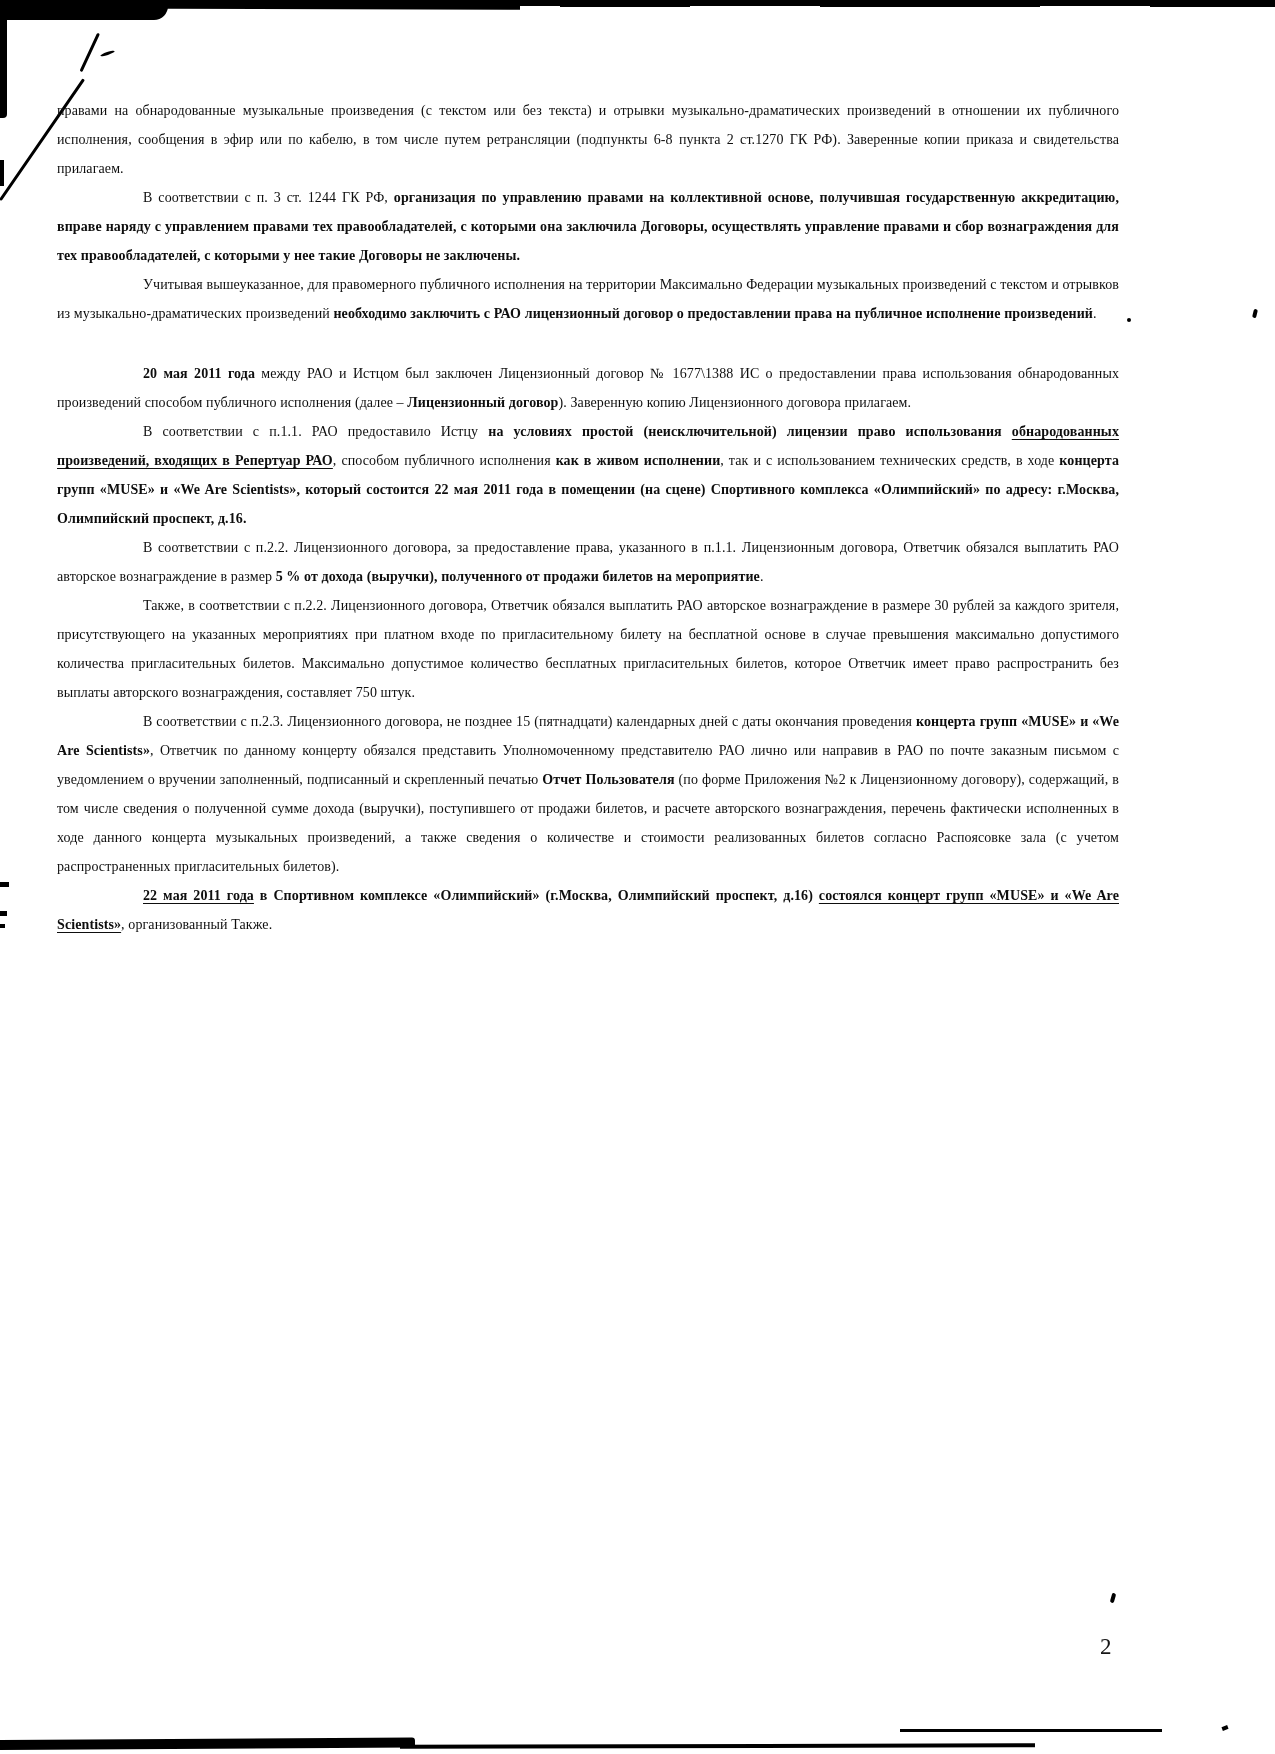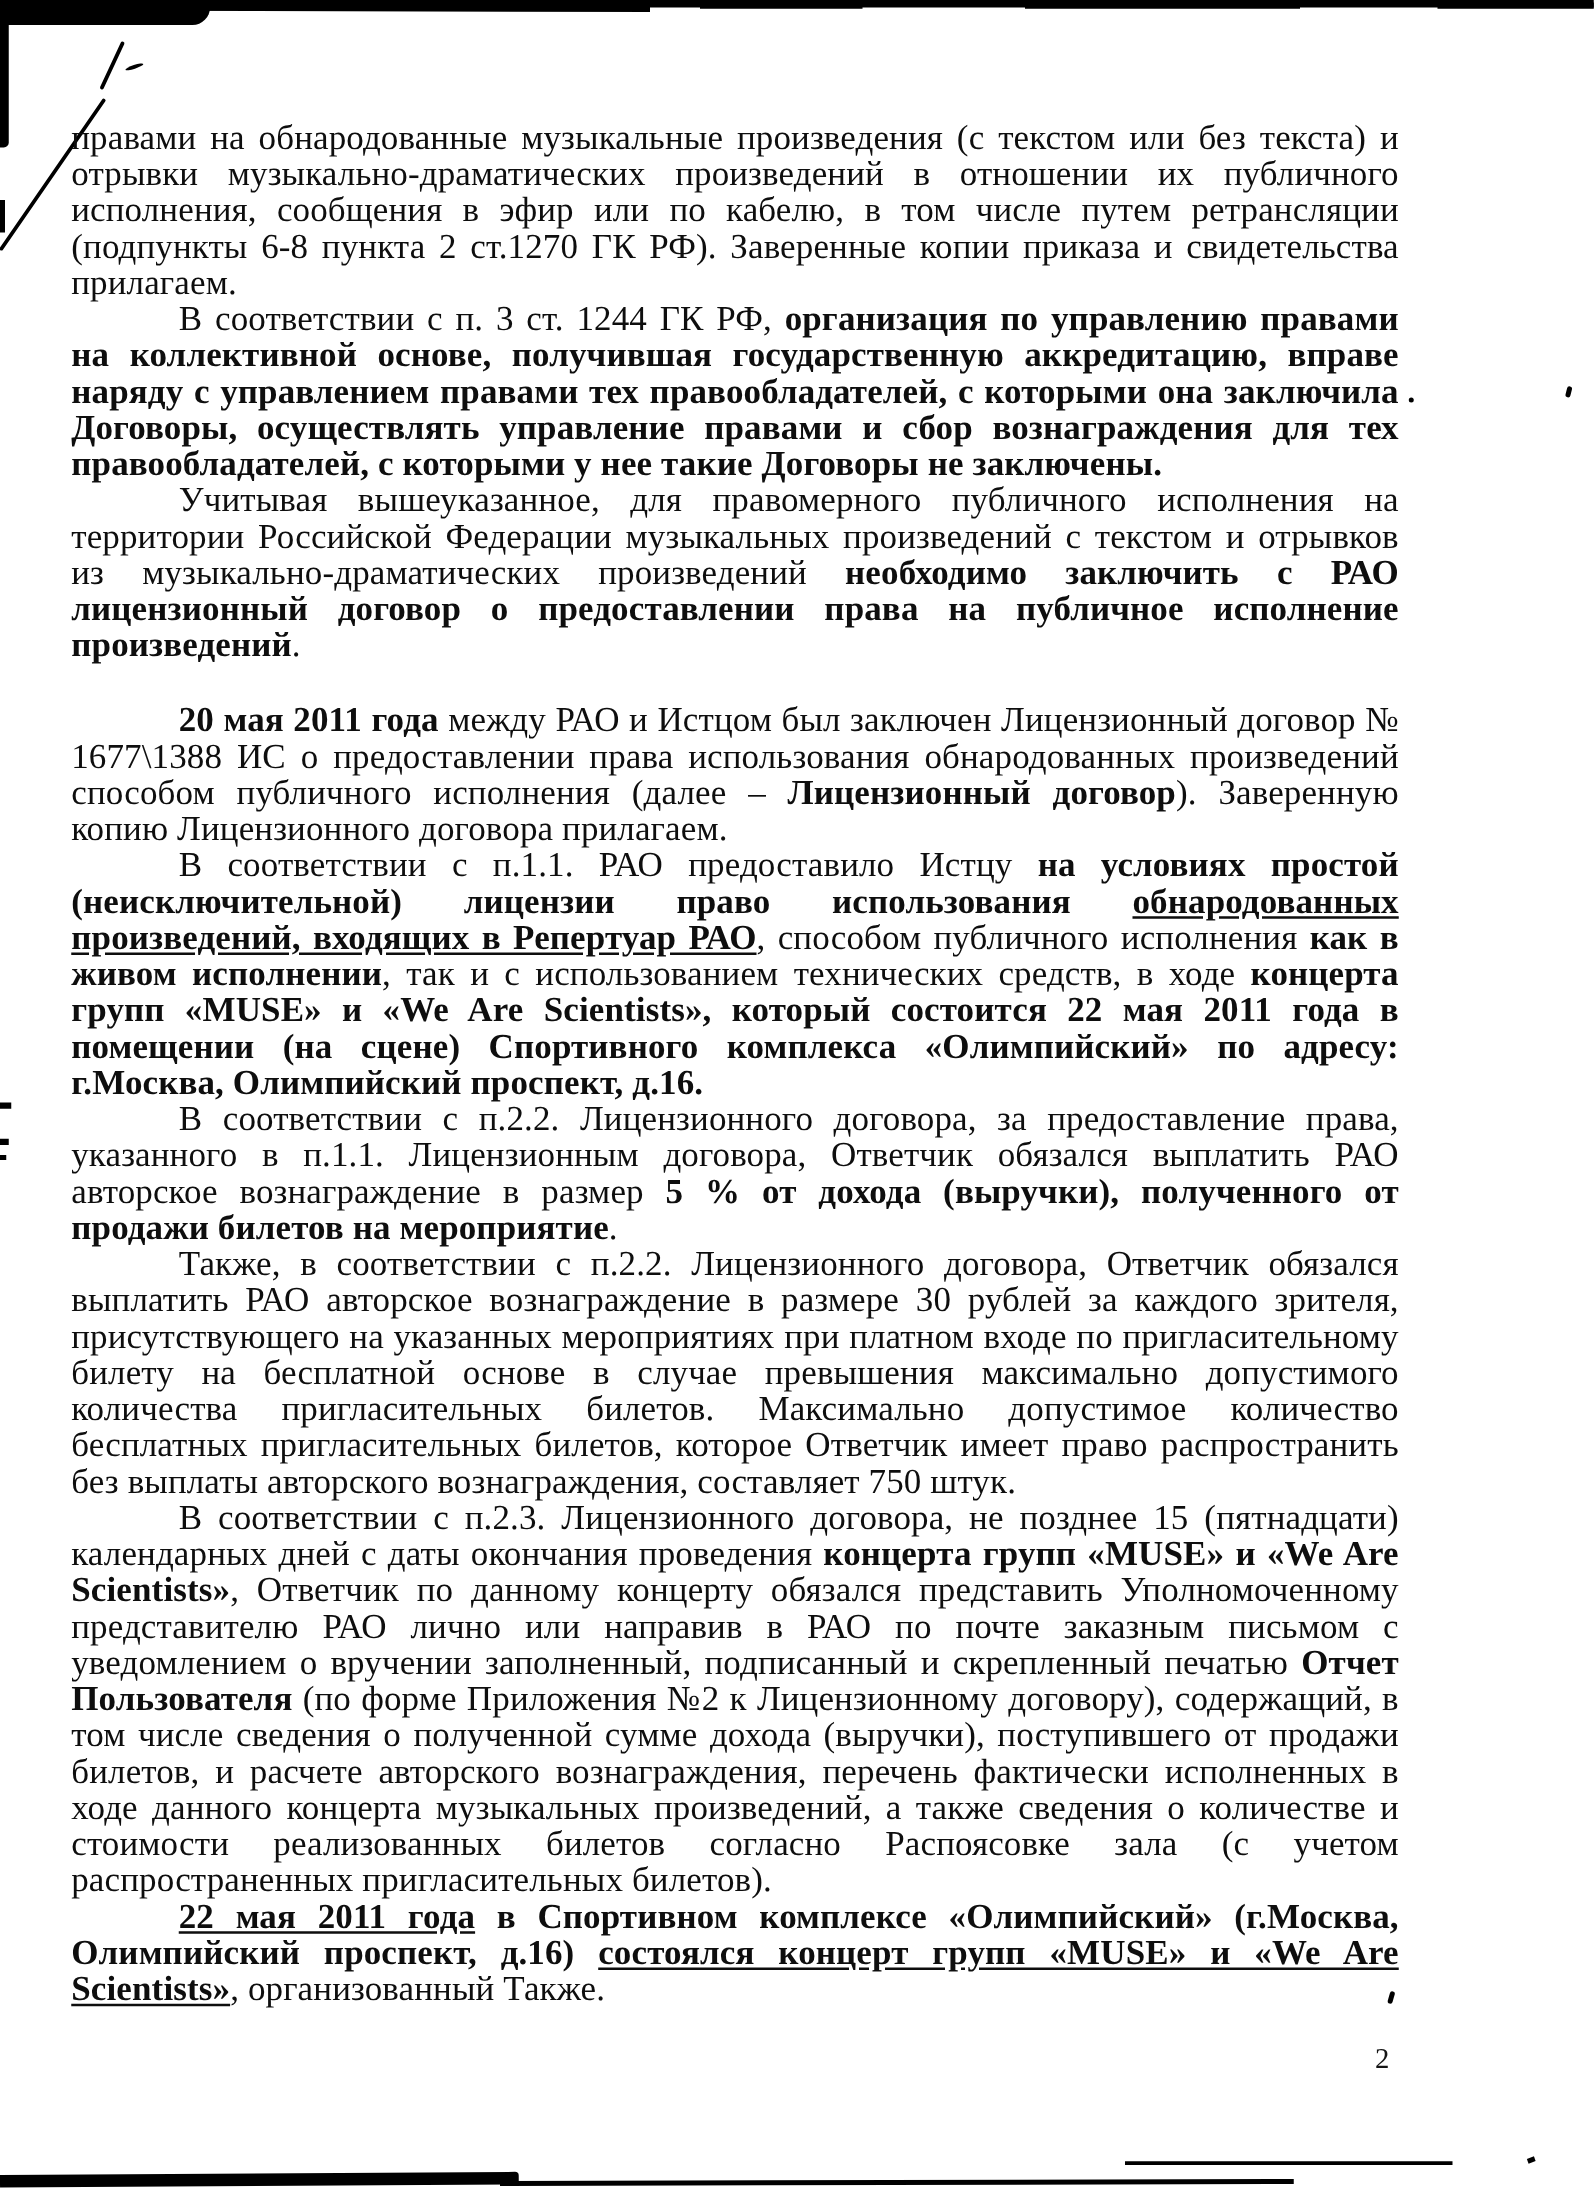--- a/index.html
+++ b/index.html
@@ -11,21 +11,21 @@
     font-family: "Liberation Serif", "DejaVu Serif", serif;
     color: #0e0e0e;
   }
   .page { position: absolute; inset: 0; background: #fff; }
 
   
   .textblock {
     position: absolute;
     left: 57px; top: 96px;
     width: 1062px;
-    font-size: 28px;
+    font-size: 14px;
     line-height: 29px;
     text-align: justify;
     letter-spacing: 0.1px;
   }
   .para { margin: 0; text-indent: 86px; }
   .para.no-indent { text-indent: 0; }
   .para.gap { margin-top: 31px; }
   .b { font-weight: bold; }
   .u { text-decoration: underline; text-underline-offset: 3px; }
 
@@ -93,21 +93,21 @@
   <div class="art art-speck-dot"></div>
   <div class="art art-speck-apos"></div>
   <div class="art art-bottom-bar"></div>
   <div class="art art-bottom-line"></div>
   <div class="art art-bottom-line2"></div>
   <div class="art art-bottom-dot"></div>
 
   <main class="textblock">
       <p class="para no-indent"><span>правами на обнародованные музыкальные произведения (с текстом или без текста) и отрывки музыкально-драматических произведений в отношении их публичного исполнения, сообщения в эфир или по кабелю, в том числе путем ретрансляции (подпункты 6-8 пункта 2 ст.1270 ГК РФ). Заверенные копии приказа и свидетельства прилагаем.</span></p>
       <p class="para"><span>В соответствии с п. 3 ст. 1244 ГК РФ, </span><span class="b">организация по управлению правами на коллективной основе, получившая государственную аккредитацию, вправе наряду с управлением правами тех правообладателей, с которыми она заключила Договоры, осуществлять управление правами и сбор вознаграждения для тех правообладателей, с которыми у нее такие Договоры не заключены.</span></p>
-      <p class="para"><span>Учитывая вышеуказанное, для правомерного публичного исполнения на территории Российской Федерации музыкальных произведений с текстом и отрывков из музыкально-драматических произведений </span><span class="b">необходимо заключить с РАО лицензионный договор о предоставлении права на публичное исполнение произведений</span><span>.</span></p>
+      <p class="para"><span>Учитывая вышеуказанное, для правомерного публичного исполнения на территории Максимально Федерации музыкальных произведений с текстом и отрывков из музыкально-драматических произведений </span><span class="b">необходимо заключить с РАО лицензионный договор о предоставлении права на публичное исполнение произведений</span><span>.</span></p>
       <p class="para gap"><span class="b">20 мая 2011 года</span><span> между РАО и Истцом был заключен Лицензионный договор № 1677\1388 ИС о предоставлении права использования обнародованных произведений способом публичного исполнения (далее – </span><span class="b">Лицензионный договор</span><span>). Заверенную копию Лицензионного договора прилагаем.</span></p>
       <p class="para"><span>В соответствии с п.1.1. РАО предоставило Истцу </span><span class="b">на условиях простой (неисключительной) лицензии право использования </span><span class="b u">обнародованных произведений, входящих в Репертуар РАО</span><span>, способом публичного исполнения </span><span class="b">как в живом исполнении</span><span>, так и с использованием технических средств, в ходе </span><span class="b">концерта групп «MUSE» и «We Are Scientists», который состоится 22 мая 2011 года в помещении (на сцене) Спортивного комплекса «Олимпийский» по адресу: г.Москва, Олимпийский проспект, д.16.</span></p>
       <p class="para"><span>В соответствии с п.2.2. Лицензионного договора, за предоставление права, указанного в п.1.1. Лицензионным договора, Ответчик обязался выплатить РАО авторское вознаграждение в размер </span><span class="b">5 % от дохода (выручки), полученного от продажи билетов на мероприятие</span><span>.</span></p>
       <p class="para"><span>Также, в соответствии с п.2.2. Лицензионного договора, Ответчик обязался выплатить РАО авторское вознаграждение в размере 30 рублей за каждого зрителя, присутствующего на указанных мероприятиях при платном входе по пригласительному билету на бесплатной основе в случае превышения максимально допустимого количества пригласительных билетов. Максимально допустимое количество бесплатных пригласительных билетов, которое Ответчик имеет право распространить без выплаты авторского вознаграждения, составляет 750 штук.</span></p>
       <p class="para"><span>В соответствии с п.2.3. Лицензионного договора, не позднее 15 (пятнадцати) календарных дней с даты окончания проведения </span><span class="b">концерта групп «MUSE» и «We Are Scientists»</span><span>, Ответчик по данному концерту обязался представить Уполномоченному представителю РАО лично или направив в РАО по почте заказным письмом с уведомлением о вручении заполненный, подписанный и скрепленный печатью </span><span class="b">Отчет Пользователя</span><span> (по форме Приложения №2 к Лицензионному договору), содержащий, в том числе сведения о полученной сумме дохода (выручки), поступившего от продажи билетов, и расчете авторского вознаграждения, перечень фактически исполненных в ходе данного концерта музыкальных произведений, а также сведения о количестве и стоимости реализованных билетов согласно Распоясовке зала (с учетом распространенных пригласительных билетов).</span></p>
       <p class="para"><span class="b u">22 мая 2011 года</span><span class="b"> в Спортивном комплексе «Олимпийский» (г.Москва, Олимпийский проспект, д.16) </span><span class="b u">состоялся концерт групп «MUSE» и «We Are Scientists»</span><span>, организованный Также.</span></p>
     </main>
 
   <div class="page-number">2</div>
 </div>

